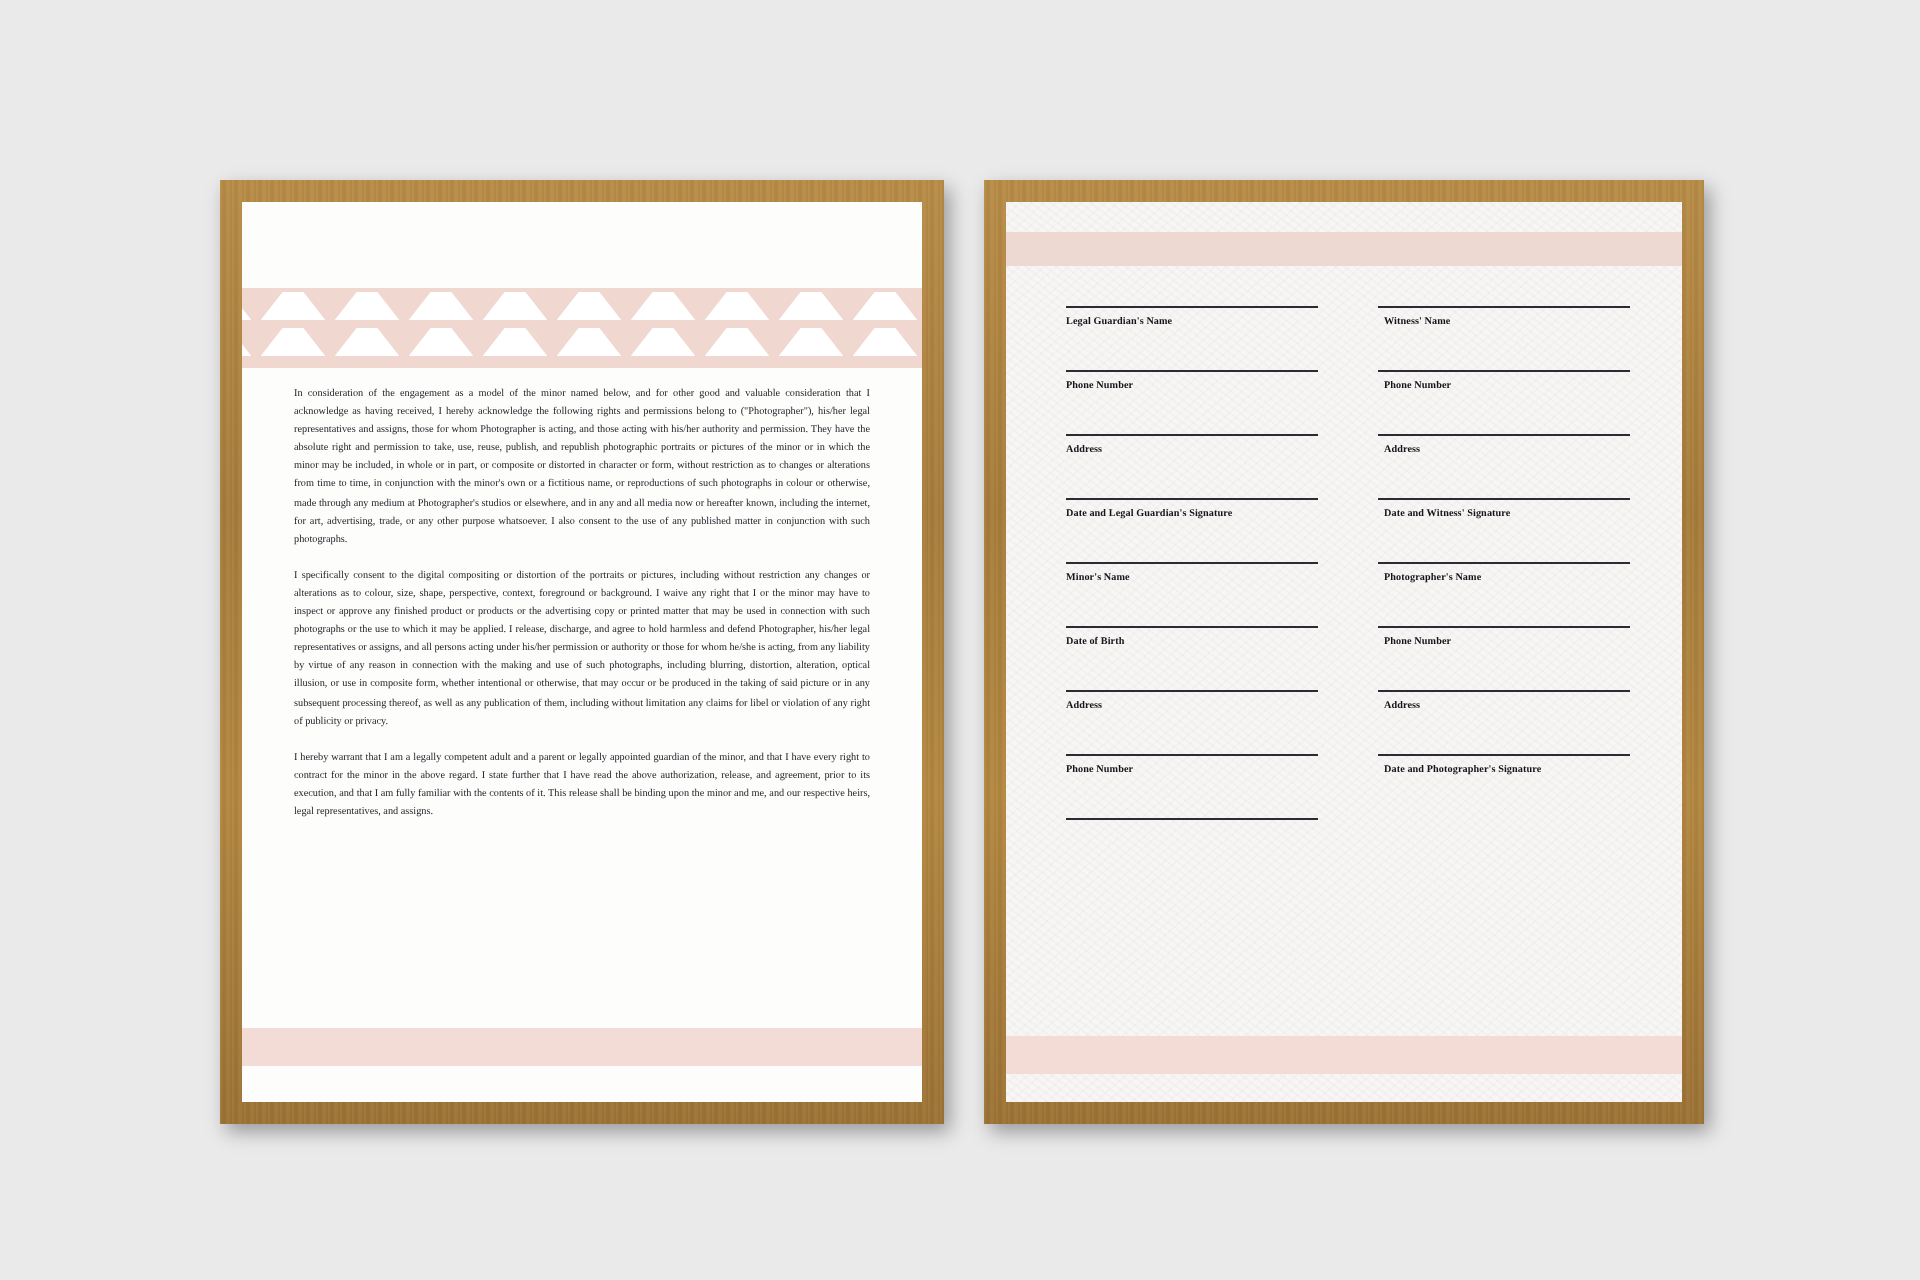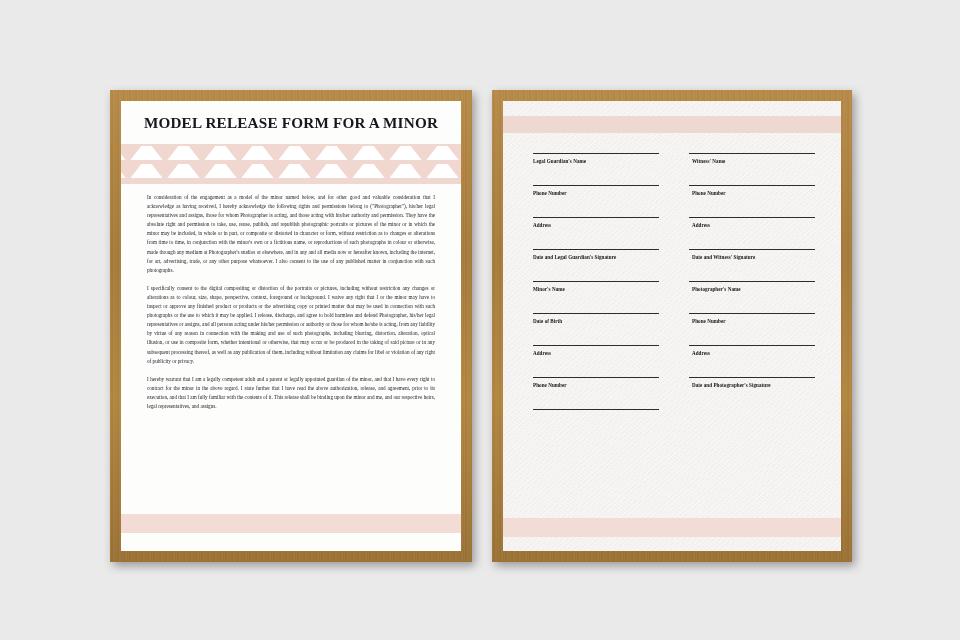--- a/index.html
+++ b/index.html
@@ -196,21 +196,20 @@
     white-space: nowrap;
   }
   .field.indent .field-label { padding-left: 3px; }
 </style>
 </head>
 <body>
 
 <div class="page" id="page-one">
   <div class="sheet">
 
-    <div class="doc-title">MODEL RELEASE FORM FOR A MINOR</div>
 
     <div class="chevron-band">
       <div class="chev-row r1">
           <div class="chev-unit"></div>
           <div class="chev-unit"></div>
           <div class="chev-unit"></div>
           <div class="chev-unit"></div>
           <div class="chev-unit"></div>
           <div class="chev-unit"></div>
           <div class="chev-unit"></div>

